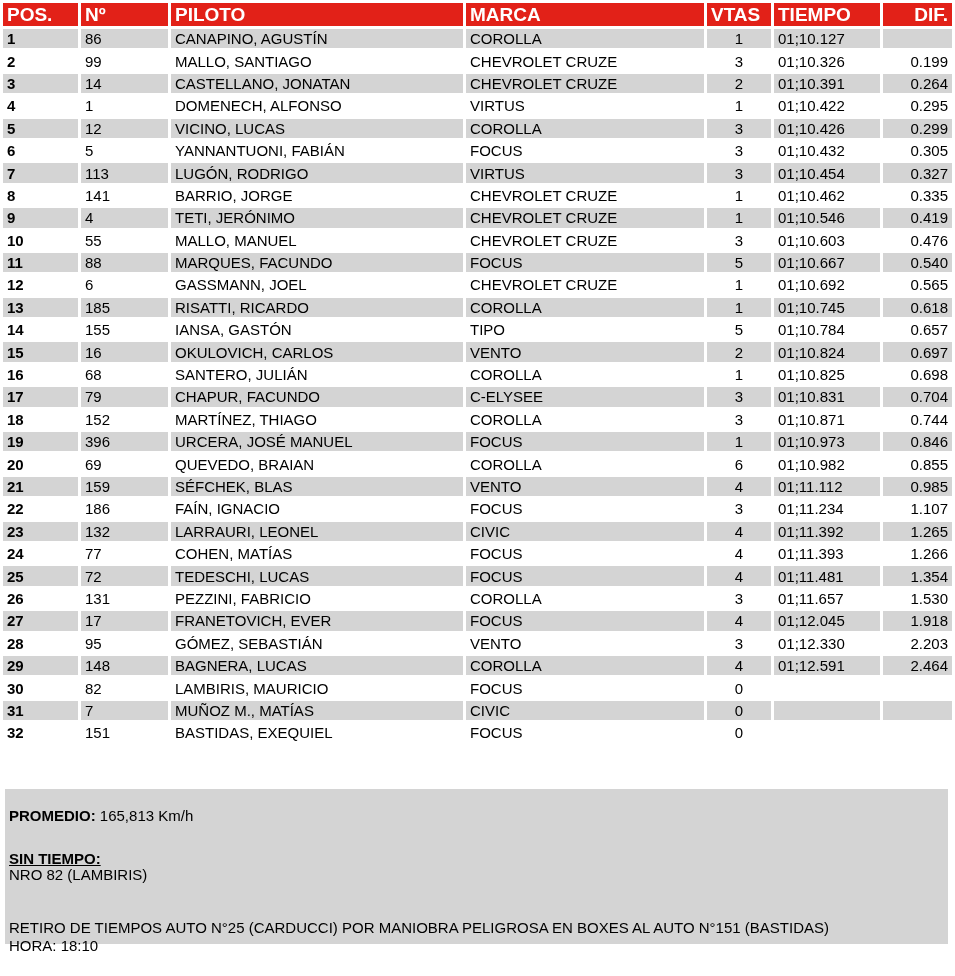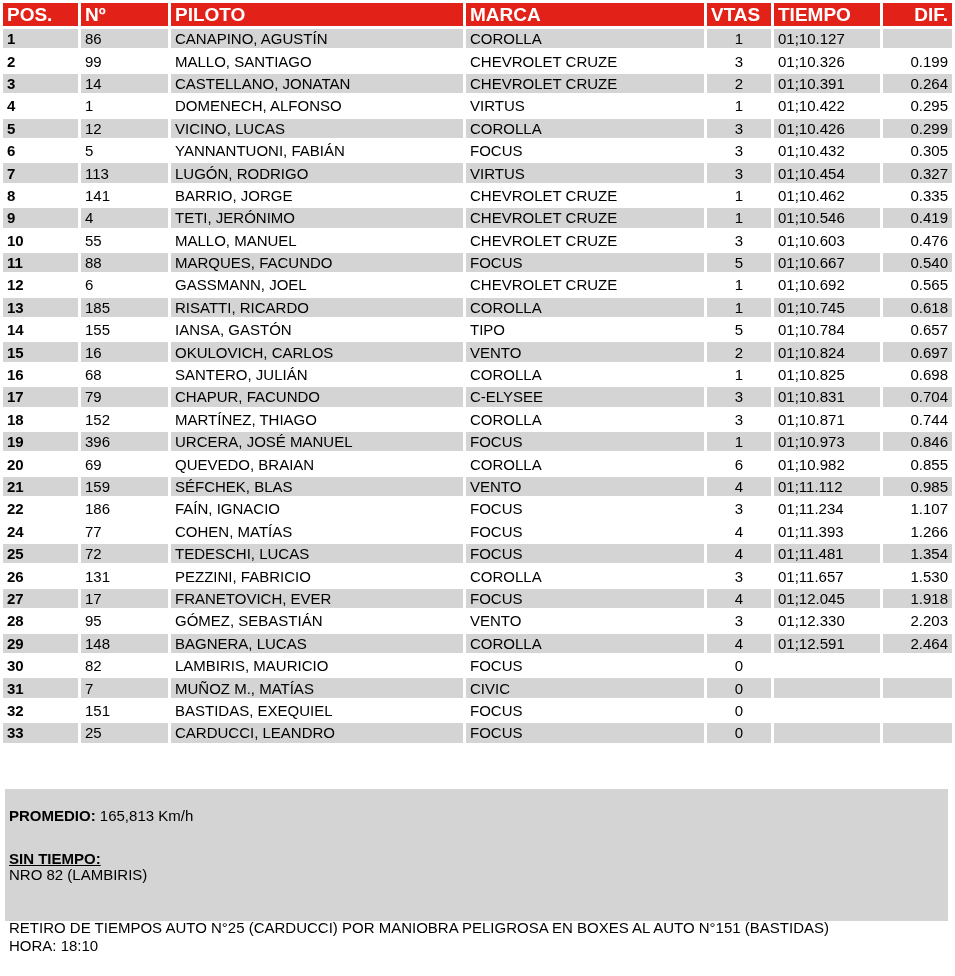--- a/index.html
+++ b/index.html
@@ -55,21 +55,21 @@
   tr.row-odd td { background: var(--row-alt-bg, #d4d4d4); }
   td.cell-pos  { font-weight: bold; }
   td.cell-vtas { text-align: center; }
   td.cell-dif  { text-align: right; }
 
   .footer-box {
     position: absolute;
     left: 5px;
     top: 789px;
     width: 943px;
-    height: 132px;
+    height: 155px;
     background: var(--footer-bg, #d4d4d4);
     padding: 18px 6px 0 4px;
     font-size: 15px;
     line-height: 17px;
   }
   .footer-box p { margin: 0; }
   .bold { font-weight: bold; }
   .sin-tiempo-label { margin-top: 26px !important; text-decoration: underline; }
   .nro-line { line-height: 16px; }
   .retiro-line { margin-top: 36px !important; white-space: nowrap; }
@@ -291,20 +291,29 @@
       </tr>
       <tr class="row-even">
         <td class="cell-pos">22</td>
         <td class="cell-num">186</td>
         <td class="cell-piloto">FAÍN, IGNACIO</td>
         <td class="cell-marca">FOCUS</td>
         <td class="cell-vtas">3</td>
         <td class="cell-tiempo">01;11.234</td>
         <td class="cell-dif">1.107</td>
       </tr>
+      <tr class="row-odd">
+        <td class="cell-pos">23</td>
+        <td class="cell-num">132</td>
+        <td class="cell-piloto">LARRAURI, LEONEL</td>
+        <td class="cell-marca">CIVIC</td>
+        <td class="cell-vtas">4</td>
+        <td class="cell-tiempo">01;11.392</td>
+        <td class="cell-dif">1.265</td>
+      </tr>
       <tr class="row-even">
         <td class="cell-pos">24</td>
         <td class="cell-num">77</td>
         <td class="cell-piloto">COHEN, MATÍAS</td>
         <td class="cell-marca">FOCUS</td>
         <td class="cell-vtas">4</td>
         <td class="cell-tiempo">01;11.393</td>
         <td class="cell-dif">1.266</td>
       </tr>
       <tr class="row-odd">
@@ -367,29 +376,20 @@
         <td class="cell-piloto">MUÑOZ M., MATÍAS</td>
         <td class="cell-marca">CIVIC</td>
         <td class="cell-vtas">0</td>
         <td class="cell-tiempo"></td>
         <td class="cell-dif"></td>
       </tr>
       <tr class="row-even">
         <td class="cell-pos">32</td>
         <td class="cell-num">151</td>
         <td class="cell-piloto">BASTIDAS, EXEQUIEL</td>
-        <td class="cell-marca">FOCUS</td>
-        <td class="cell-vtas">0</td>
-        <td class="cell-tiempo"></td>
-        <td class="cell-dif"></td>
-      </tr>
-      <tr class="row-odd">
-        <td class="cell-pos">33</td>
-        <td class="cell-num">25</td>
-        <td class="cell-piloto">CARDUCCI, LEANDRO</td>
         <td class="cell-marca">FOCUS</td>
         <td class="cell-vtas">0</td>
         <td class="cell-tiempo"></td>
         <td class="cell-dif"></td>
       </tr>
     </tbody>
 </table>
 
 <div class="footer-box">
   <p><span class="bold">PROMEDIO:</span><span> 165,813 Km/h</span></p>

